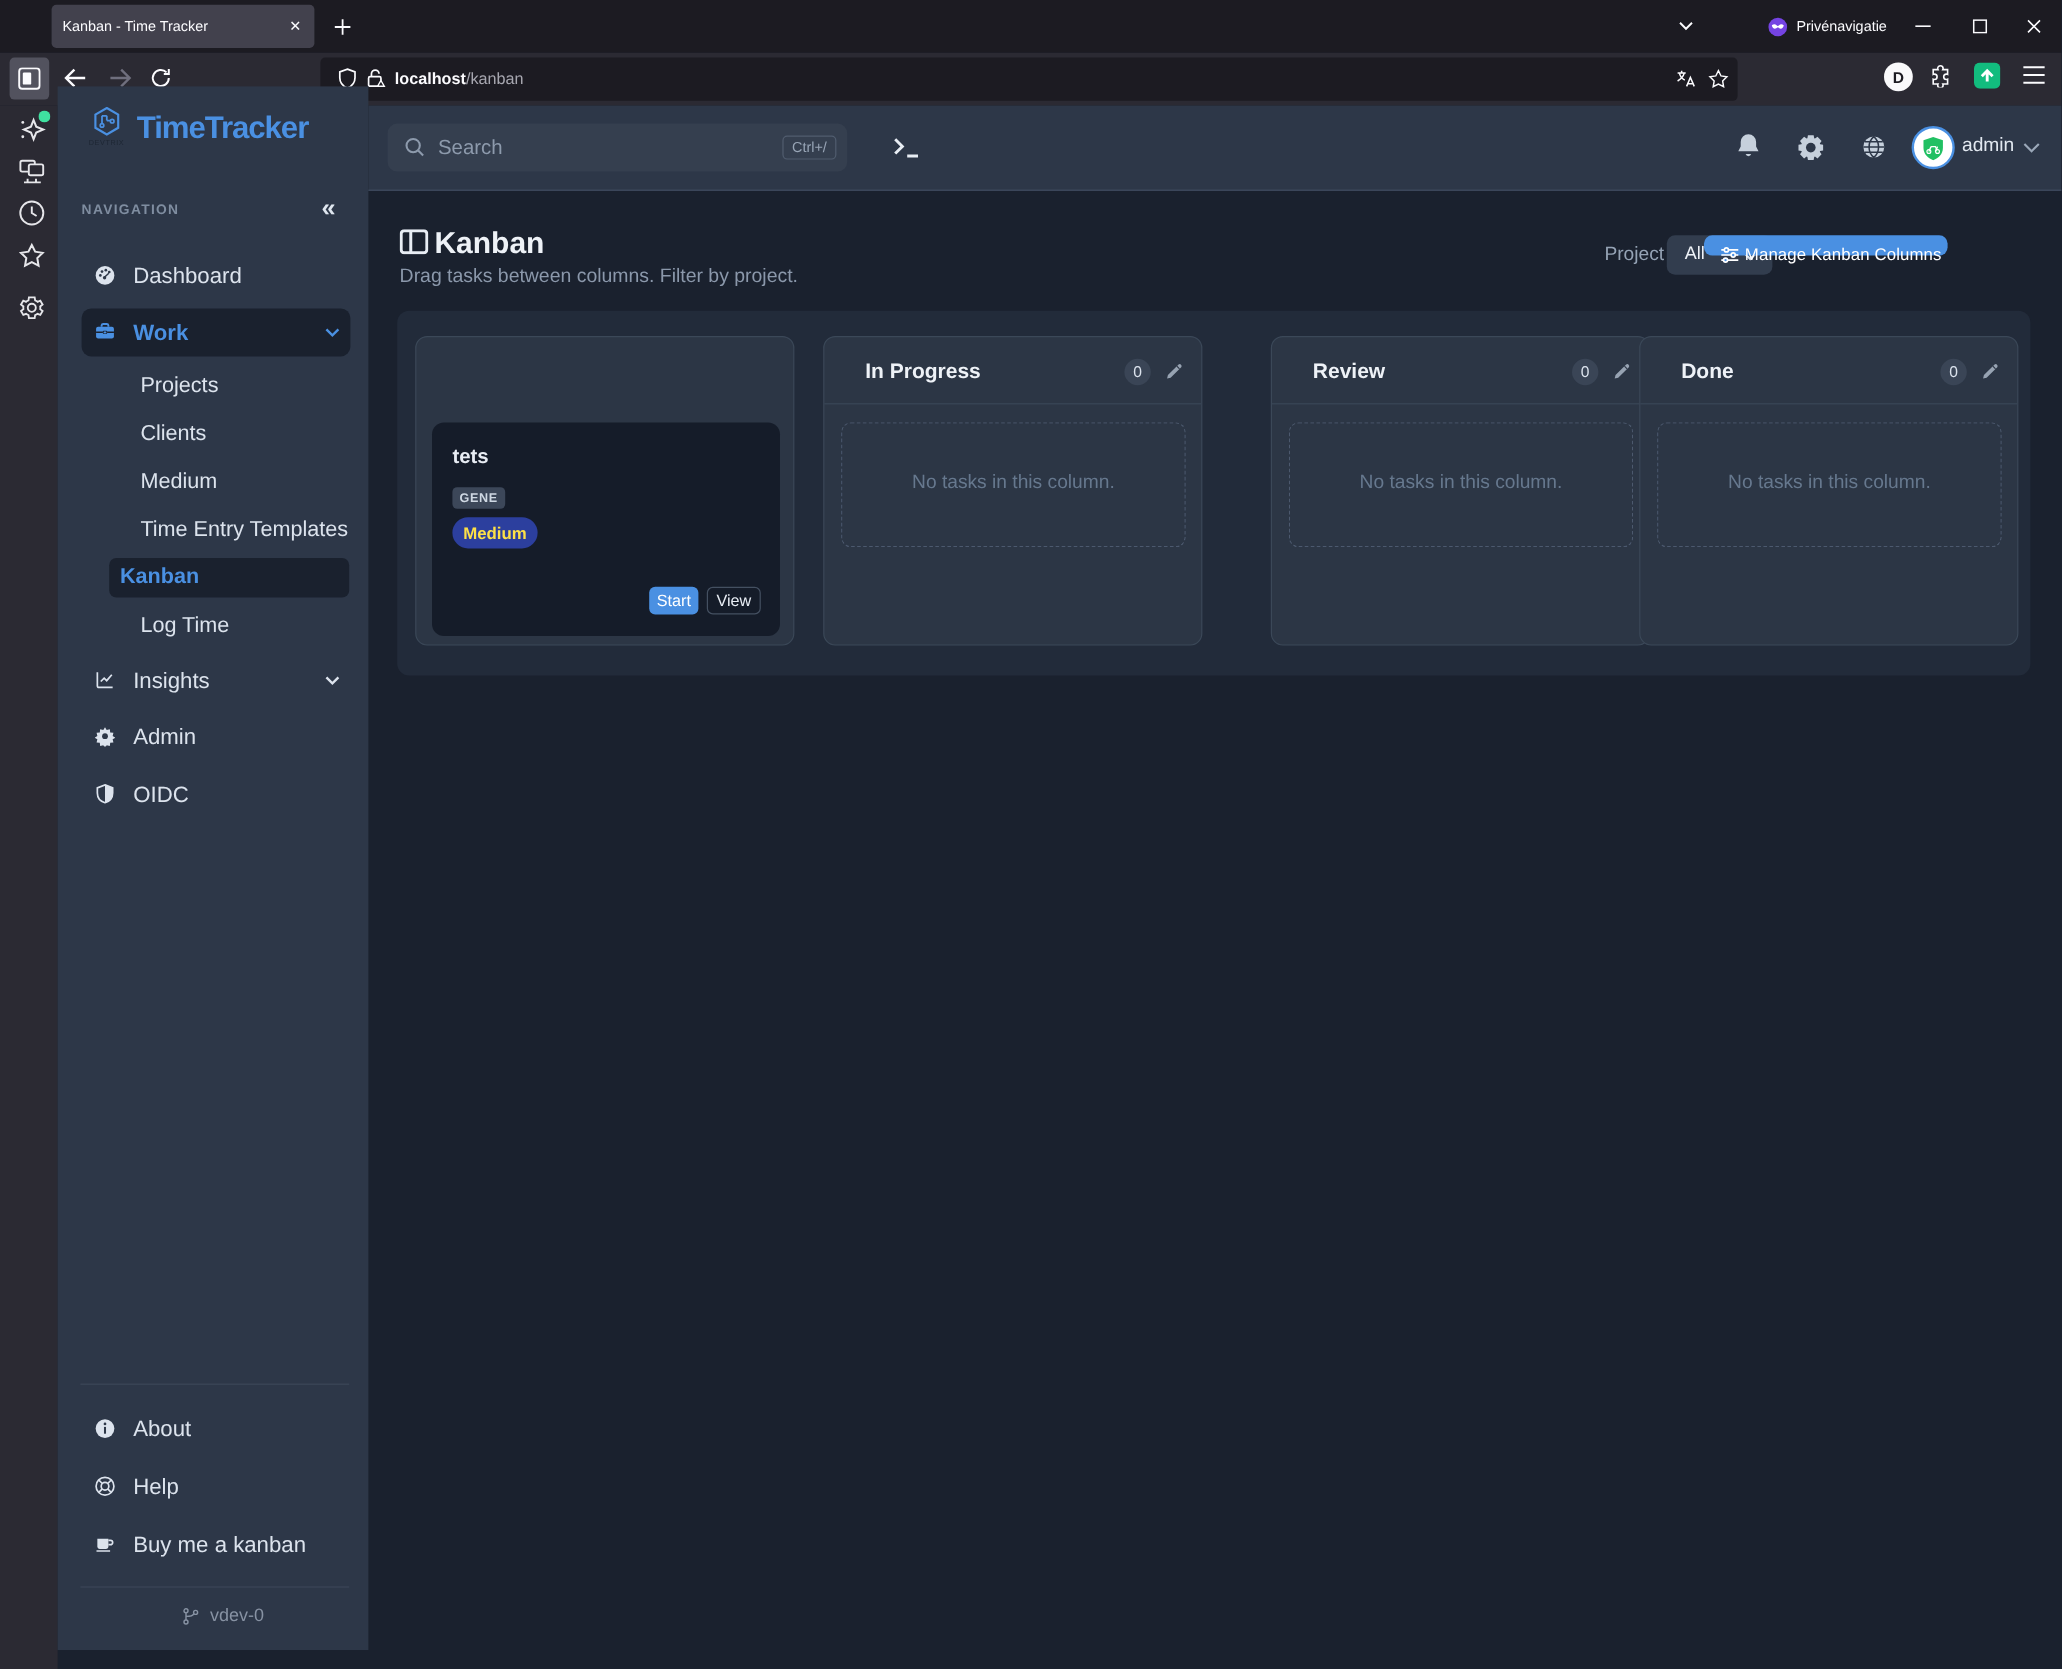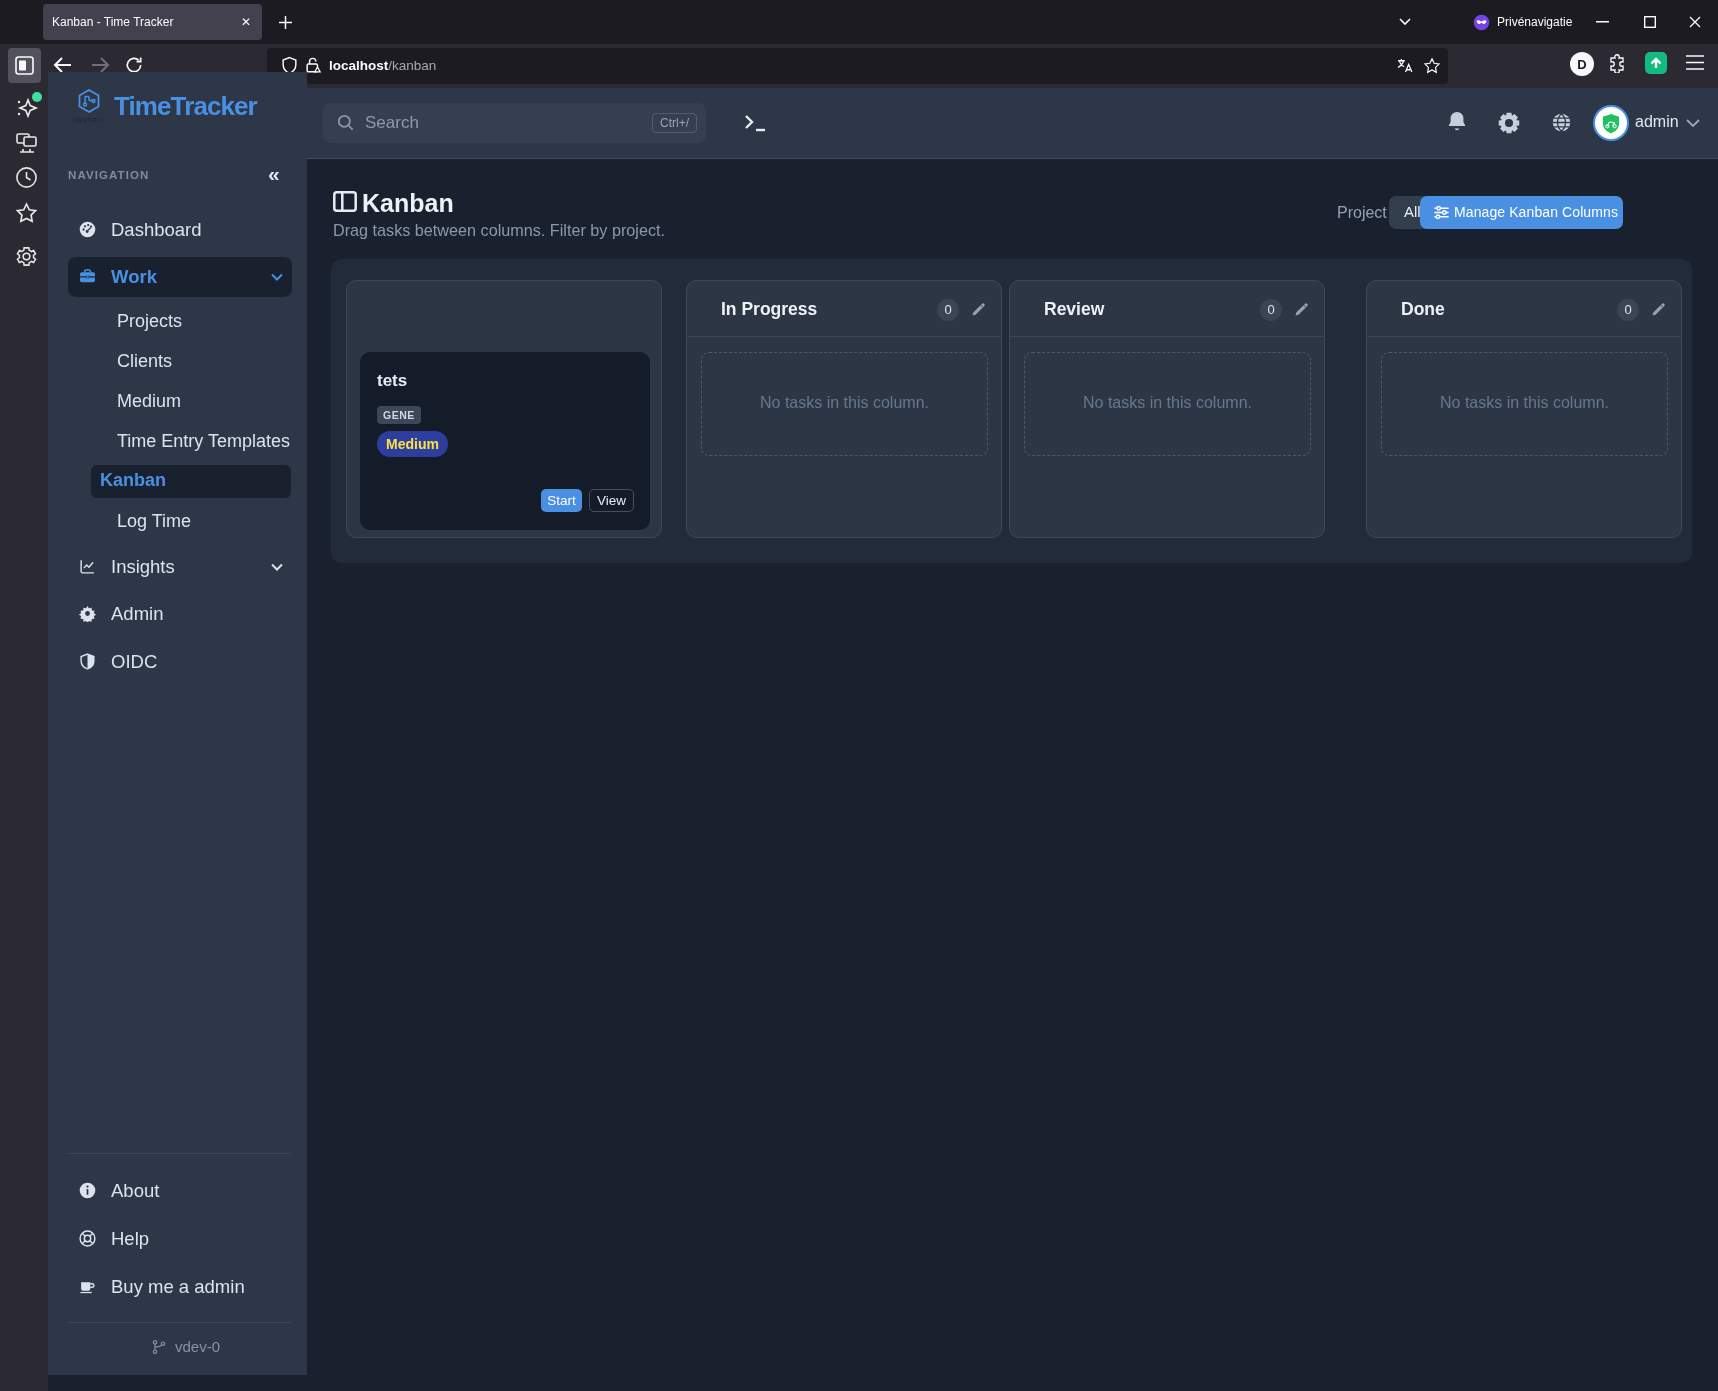--- a/index.html
+++ b/index.html
@@ -48,21 +48,21 @@
   #search .ph { position:absolute; left:42px; top:10px; color:#8d9aac; font-size:17px; }
   #search .kbd { position:absolute; right:9px; top:10px; border:1px solid #515d6f; border-radius:4px; color:#98a5b6; font-size:12px; padding:2px 7px; }
   #admin { position:absolute; left:1328px; top:25px; color:#e2e8f0; font-size:16px; }
 
   
   #pagetitle { left:362px; top:189px; font-size:25px; font-weight:bold; color:#eef2f7; }
   #pagesub { left:333px; top:221px; font-size:16.2px; color:#8b98ab;text-align:center; }
   #projlabel { left:1337px; top:204px; font-size:16px; color:#95a3b5;text-align:center; }
   #projsel { left:1389px; top:196px; width:88px; height:33px; background:#323d4e; border-radius:7px; color:#eef2f7; font-size:15px; }
   #projsel .v { position:absolute; left:15px; top:7px; }
-  #managebtn { left:1420px; top:196px; width:203px; height:33px; background:#4a90e2; border-radius:7px; color:#fff; font-size:15px; }
+  #managebtn { left:1420px; top:196px; width:203px; height:17px; background:#4a90e2; border-radius:7px; color:#fff; font-size:15px; }
   #managebtn .t { position:absolute; left:34px; top:8px; white-space:nowrap; font-size:14px; letter-spacing:0.1px; }
 
   #board { left:331px; top:259px; width:1361px; height:304px; background:#222b3a; border-radius:10px; }
   .col { position:absolute; top:21px; width:316px; height:258px; background:#2c3645; border:1px solid #3b4858; border-radius:10px; }
   .col .hdr { position:absolute; left:0; top:0; width:100%; height:56px; border-bottom:1px solid #3a4757; }
   .col .title { position:absolute; left:34px; top:18px; font-size:17.5px; font-weight:bold; color:#eef2f7; }
   .col .cnt { position:absolute; right:42px; top:18px; width:22px; height:22px; background:#3a4556; border-radius:50%; color:#dce3ed; font-size:13px; text-align:center; line-height:22px; }
   .col .empty { position:absolute; left:14px; top:71px; width:287px; height:104px; border:1px dashed #4c596e; border-radius:8px; color:#66788e; font-size:16px; text-align:center; line-height:100px; }
   #card { position:absolute; left:13px; top:71px; width:290px; height:178px; background:#151c29; border-radius:10px; }
   #card .name { position:absolute; left:17px; top:19px; font-size:17px; font-weight:bold; color:#e8edf4; }
@@ -303,21 +303,21 @@
         <path d="M4.8 4.8l4 4M19.2 4.8l-4 4M4.8 19.2l4-4M19.2 19.2l-4-4" stroke="#dce3ed" stroke-width="2"></path>
       </svg>
       <span class="txt">Help</span>
     </div>
     <div class="navitem" style="top:1195px;">
       <svg class="ico" viewBox="0 0 24 24">
         <path d="M3 6h13v9a3 3 0 0 1-3 3H6a3 3 0 0 1-3-3z" fill="#dce3ed"></path>
         <path d="M16 8h2.5a2.5 2.5 0 0 1 0 5H16" fill="none" stroke="#dce3ed" stroke-width="2"></path>
         <path d="M2 20.5h16" stroke="#dce3ed" stroke-width="1.8"></path>
       </svg>
-      <span class="txt">Buy me a admin</span>
+      <span class="txt">Buy me a kanban</span>
     </div>
     <div class="sep" style="top:1250px;"></div>
     <svg style="position:absolute;left:103px;top:1267px;" width="16" height="16" viewBox="0 0 24 24">
       <circle cx="6" cy="5" r="2.5" fill="none" stroke="#8792a3" stroke-width="1.8"></circle>
       <circle cx="6" cy="19" r="2.5" fill="none" stroke="#8792a3" stroke-width="1.8"></circle>
       <circle cx="18" cy="7" r="2.5" fill="none" stroke="#8792a3" stroke-width="1.8"></circle>
       <path d="M6 7.5v9M6 12c6 0 9-1.5 9.5-3" fill="none" stroke="#8792a3" stroke-width="1.8"></path>
     </svg>
     <span id="version">vdev-0</span>
   </div>
@@ -398,21 +398,21 @@
       <div class="hdr">
         <span class="title">In Progress</span>
         <span class="cnt">0</span>
         <svg style="position:absolute;right:13px;top:19px;" width="19" height="19" viewBox="0 0 24 24">
           <path d="M4.5 19.5l.9-3.6L16.6 4.7a2 2 0 0 1 2.8 2.8L8.2 18.7z" fill="#97a3b2"></path>
           <path d="M14.8 6.5l2.8 2.8" stroke="#2b3444" stroke-width="1.2"></path>
         </svg>
       </div>
       <div class="empty">No tasks in this column.</div>
     </div>
-    <div class="col" style="left:678px;">
+    <div class="col" style="left:728px;">
       <div class="hdr">
         <span class="title">Review</span>
         <span class="cnt">0</span>
         <svg style="position:absolute;right:13px;top:19px;" width="19" height="19" viewBox="0 0 24 24">
           <path d="M4.5 19.5l.9-3.6L16.6 4.7a2 2 0 0 1 2.8 2.8L8.2 18.7z" fill="#97a3b2"></path>
           <path d="M14.8 6.5l2.8 2.8" stroke="#2b3444" stroke-width="1.2"></path>
         </svg>
       </div>
       <div class="empty">No tasks in this column.</div>
     </div>

